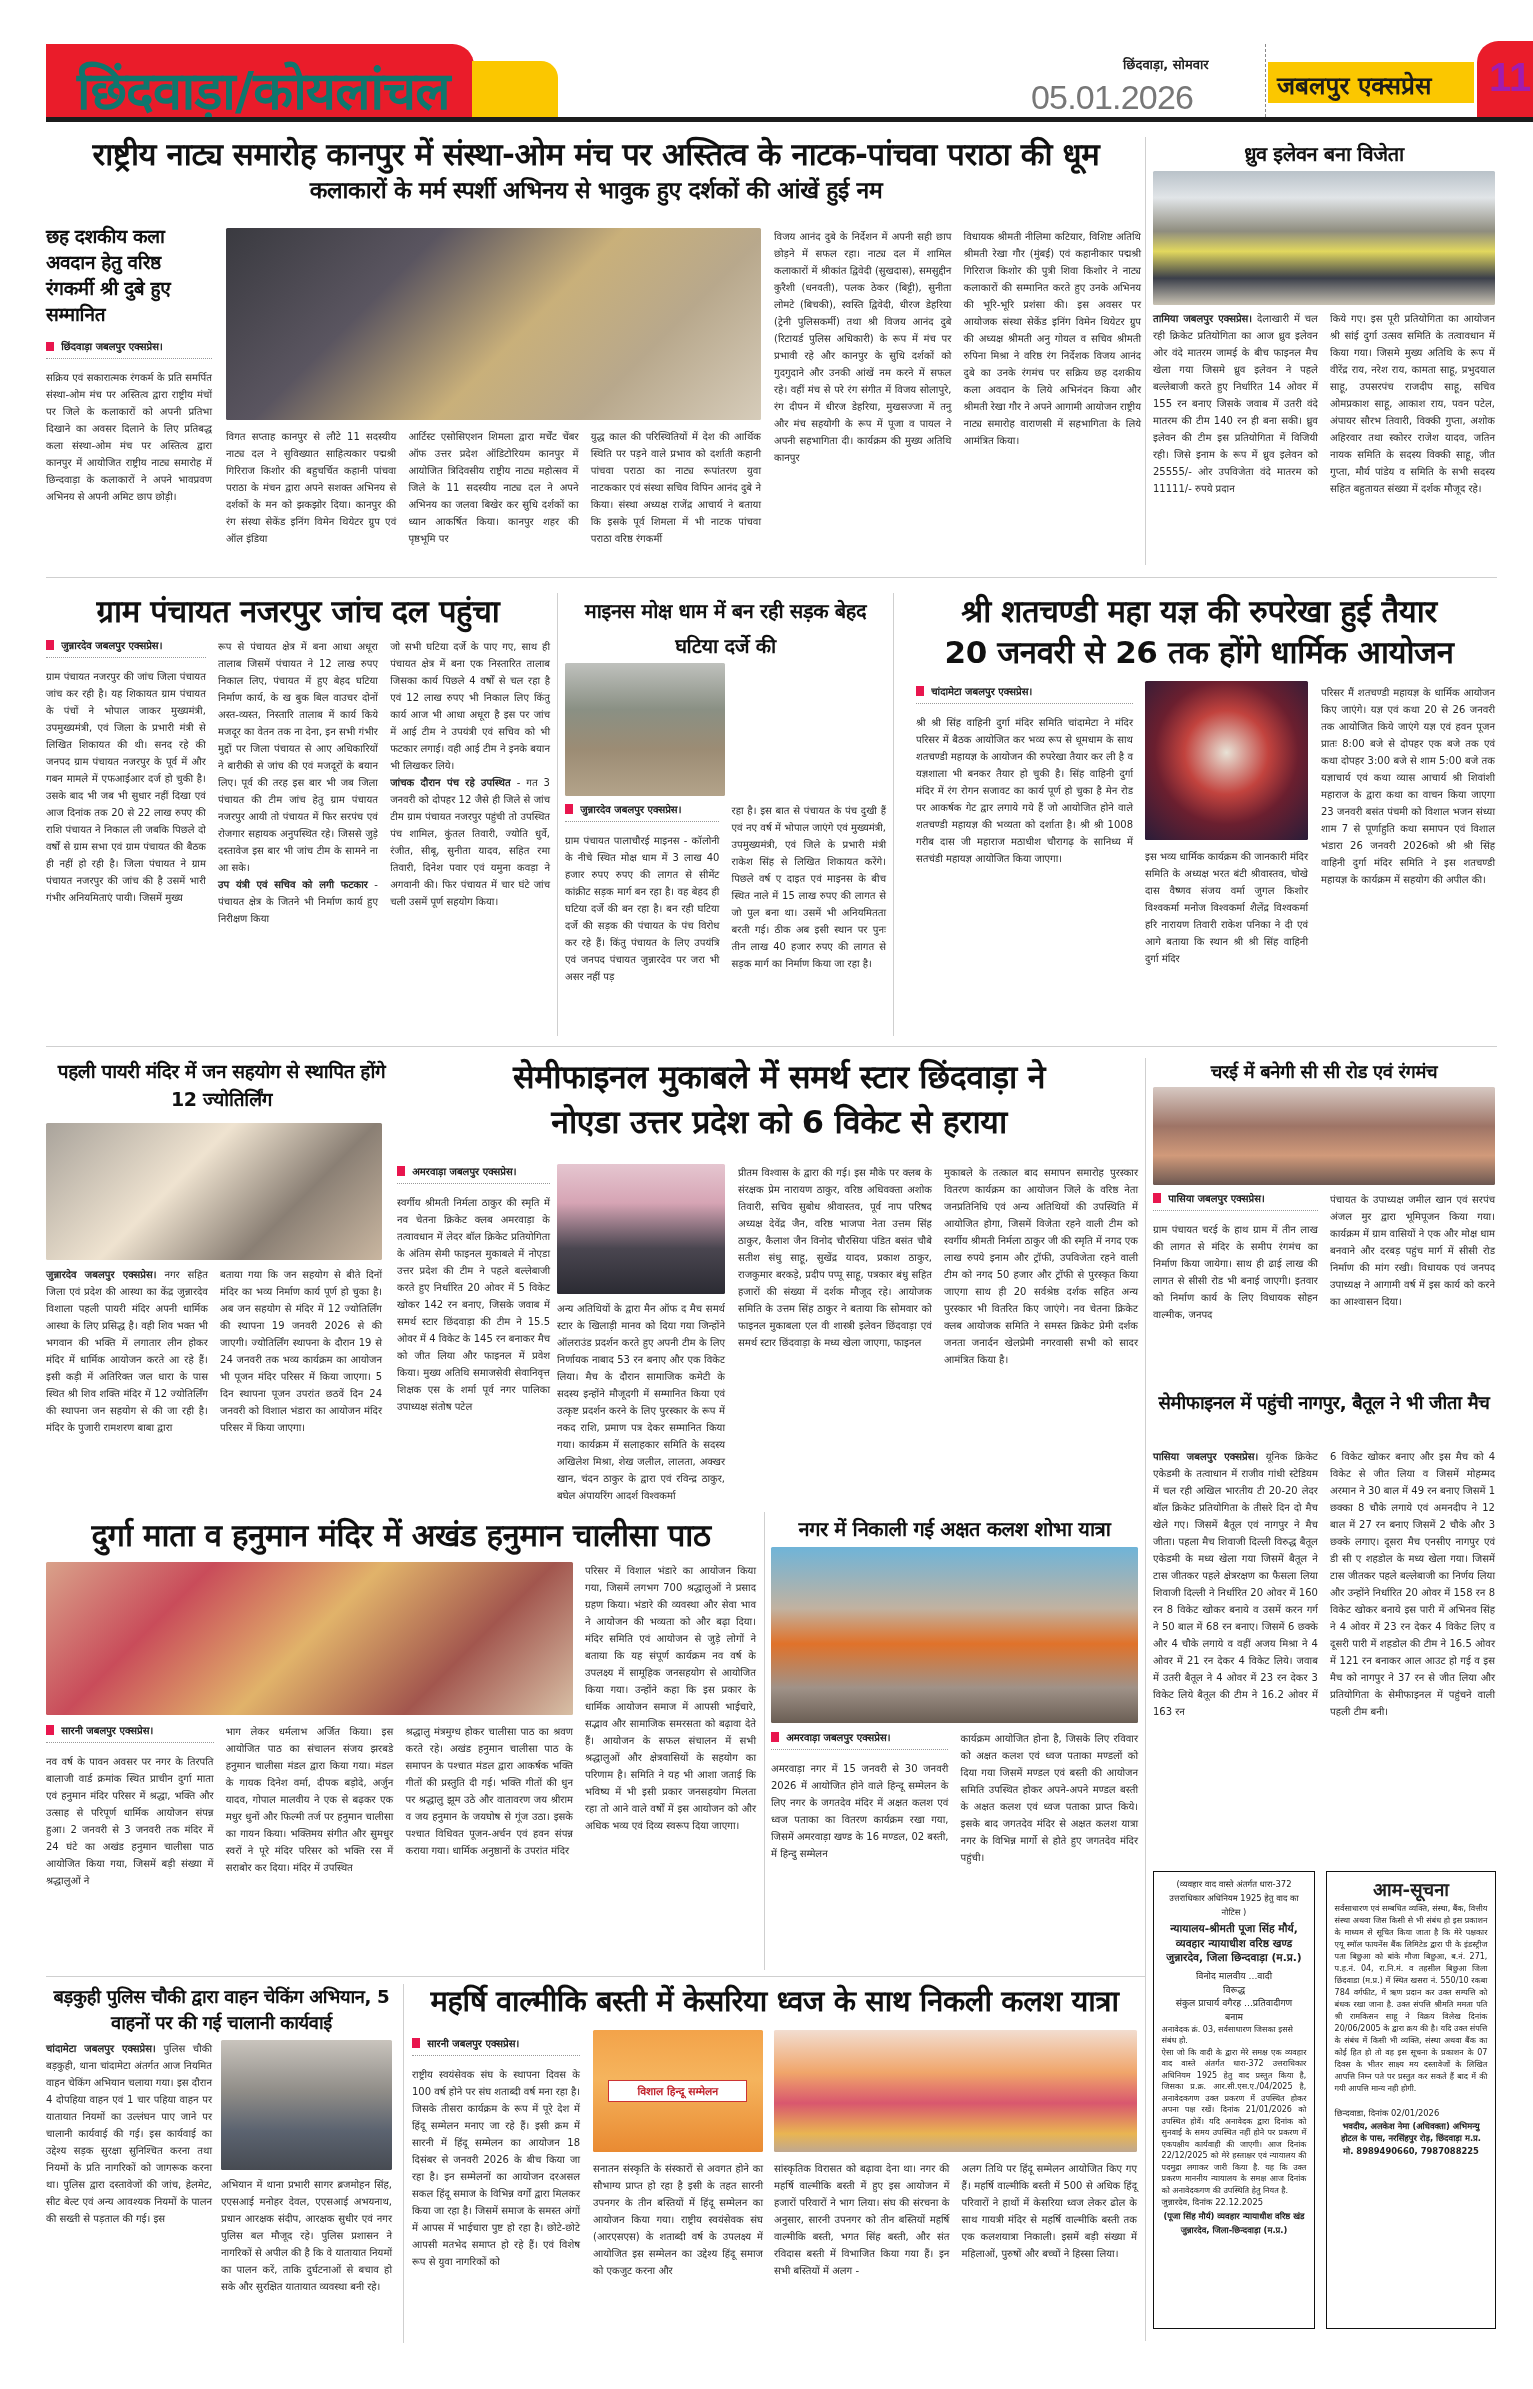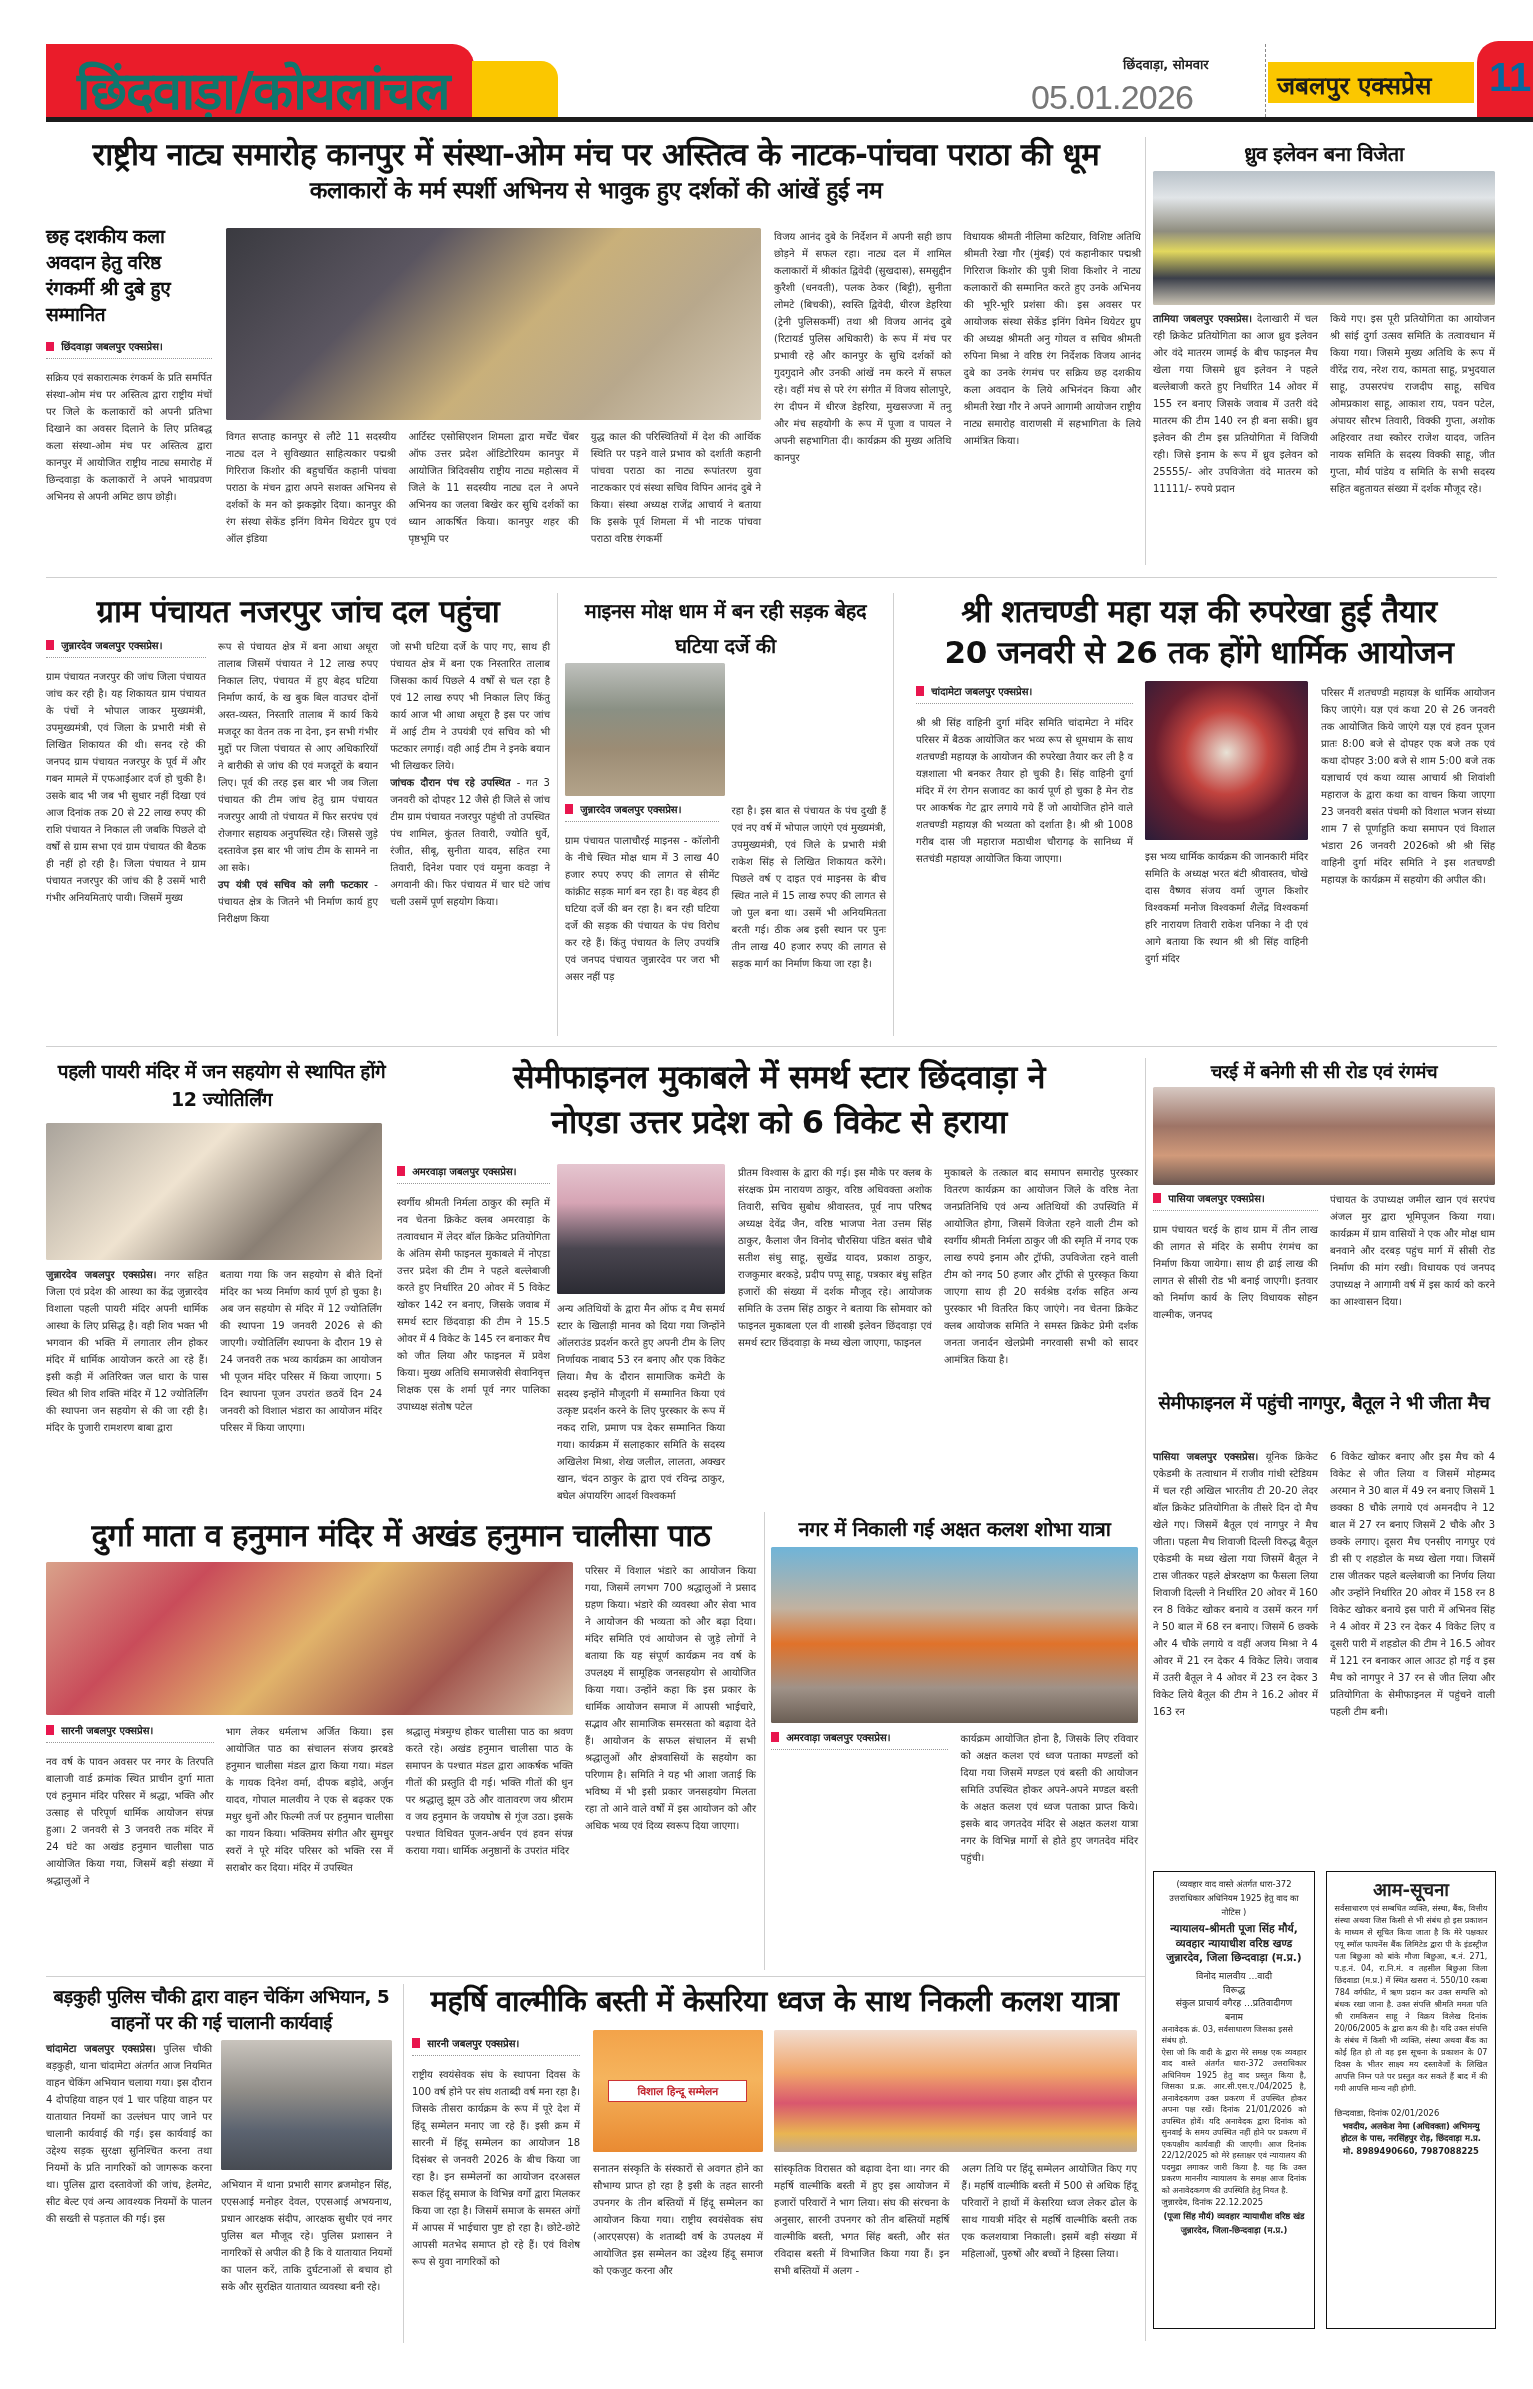--- a/index.html
+++ b/index.html
@@ -11,21 +11,21 @@
   .mast-red { position: absolute; left: 0; top: 0; width: 428px; height: 73px; background: #ea1c2a; border-radius: 0 21.4px 0 0; }
   .mast-title { position: absolute; left: 31px; top: 9.2px; font-family: "DejaVu Sans", sans-serif; font-weight: bold; font-size: 52px; color: #0f766e; letter-spacing: -0.8px; }
   .mast-yellow { position: absolute; left: 426px; top: 17px; width: 86px; height: 57px; background: #fbc700; border-radius: 0 17px 0 0; }
   .mast-bar { position: absolute; left: 0; top: 73px; width: 1494px; height: 4.6px; background: #1c1c1c; }
   .mast-city { position: absolute; left: 1069px; top: 10.7px; font-size: 13px; font-weight: bold; color: #222; margin-left: 8px; }
   .mast-date { position: absolute; left: 985px; top: 34px; font-family: "Liberation Sans", sans-serif; font-size: 34px; color: #777; letter-spacing: -0.8px; }
   .mast-dash { position: absolute; left: 1219px; top: 0; height: 73px; border-left: 1.5px dashed #888; }
   .mast-brand-bg { position: absolute; left: 1222px; top: 18.3px; width: 206px; height: 41px; background: #fbc700; }
   .mast-brand { position: absolute; left: 1231px; top: 24.4px; font-size: 24.4px; font-weight: bold; color: #1c1c1c; }
   .mast-page-bg { position: absolute; left: 1431px; top: -3.1px; width: 63px; height: 76px; background: #ea1c2a; border-radius: 21.4px 0 0 0; }
-  .mast-page { position: absolute; left: 1443px; top: 10.7px; font-family: "Liberation Sans", sans-serif; font-weight: bold; font-size: 40px; color: #0369a1; }
+  .mast-page { position: absolute; left: 1443px; top: 10.7px; font-family: "Liberation Sans", sans-serif; font-weight: bold; font-size: 40px; color: #a21caf; }
 
   
   .block { position: absolute; }
   .hl { font-weight: bold; color: #111; line-height: 1.2; letter-spacing: -0.4px; text-align: center; }
   .byline { font-size: 10px; font-weight: bold; color: #222; display: flex; align-items: center; gap: 7.6px; padding-bottom: 4.6px; border-bottom: 1.5px dotted #999; margin-bottom: 10.7px; }
   .byline .sq { width: 7.6px; height: 9.2px; background: #e8164e; display: inline-block; }
   .body { font-family: "DejaVu Sans", sans-serif; font-size: 10px; line-height: 17px; color: #2a2a2a; text-align: justify; }
   .cols { display: flex; gap: 12.2px; }
   .cols > div { flex: 1; }
   .photo { position: absolute; border-radius: 1.5px; overflow: hidden; }
@@ -235,20 +235,21 @@
 
 <div class="block hl" style="left:771px; top:1517px; width:367px; font-size:20px;">नगर में निकाली गई अक्षत कलश शोभा यात्रा</div>
 <div class="photo ph-flags" style="left:771px; top:1547px; width:367px; height:176px;"></div>
 <div class="block" style="left:771px; top:1730px; width:367px;">
   <div class="cols">
     <div>
       <div class="byline">
           <span class="sq"></span>
           <span>अमरवाड़ा जबलपुर एक्सप्रेस।</span>
         </div>
+      <div class="body">अमरवाड़ा नगर में 15 जनवरी से 30 जनवरी 2026 में आयोजित होने वाले हिन्दू सम्मेलन के लिए नगर के जगतदेव मंदिर में अक्षत कलश एवं ध्वज पताका का वितरण कार्यक्रम रखा गया, जिसमें अमरवाड़ा खण्ड के 16 मण्डल, 02 बस्ती, में हिन्दु सम्मेलन</div>
     </div>
     <div class="body">कार्यक्रम आयोजित होना है, जिसके लिए रविवार को अक्षत कलश एवं ध्वज पताका मण्डलों को दिया गया जिसमें मण्डल एवं बस्ती की आयोजन समिति उपस्थित होकर अपने-अपने मण्डल बस्ती के अक्षत कलश एवं ध्वज पताका प्राप्त किये। इसके बाद जगतदेव मंदिर से अक्षत कलश यात्रा नगर के विभिन्न मार्गो से होते हुए जगतदेव मंदिर पहुंची।</div>
   </div>
 </div>
 
 <div class="sep-h" style="left:46px; top:1976px; width:1100px;"></div>
 
 <div class="block hl" style="left:46px; top:1984px; width:351px; font-size:18.3px; line-height:26px;">बड़कुही पुलिस चौकी द्वारा वाहन चेकिंग अभियान, 5 वाहनों पर की गई चालानी कार्यवाई</div>
 <div class="photo ph-police" style="left:221px; top:2040px; width:171px; height:130px;"></div>
 <div class="block" style="left:46px; top:2040px; width:166px;">

